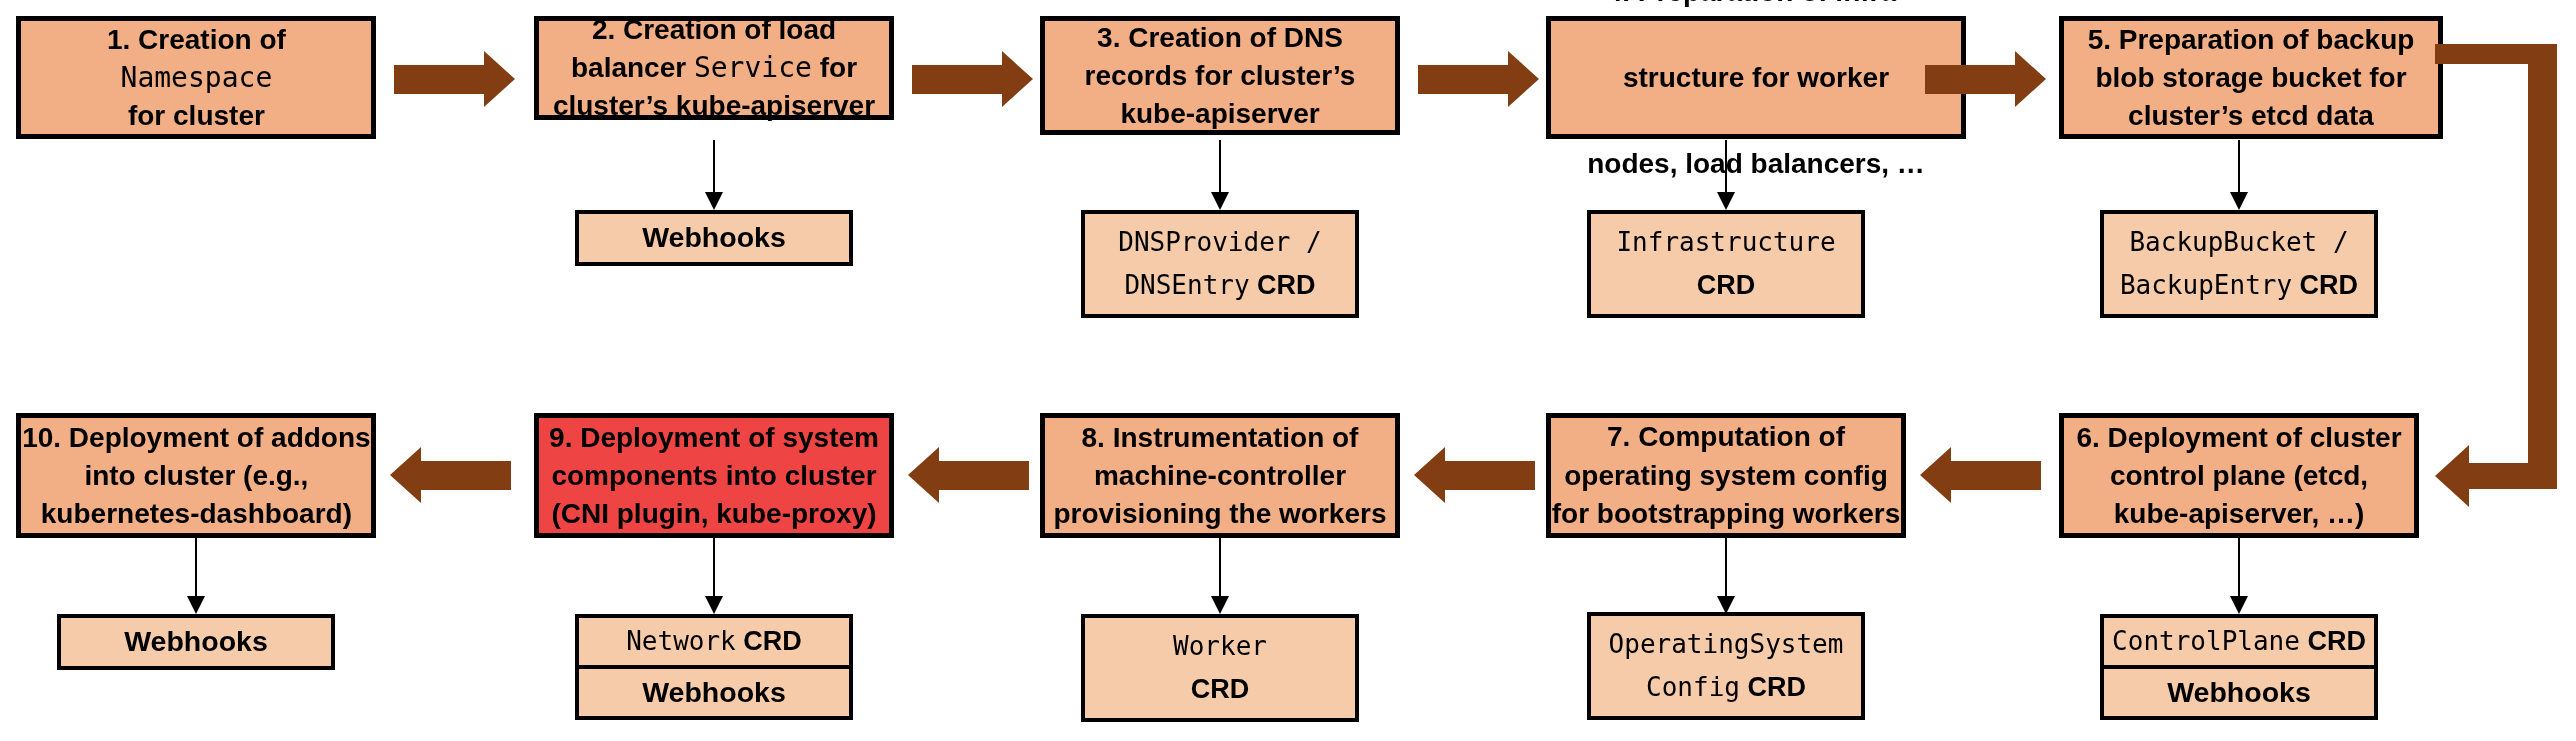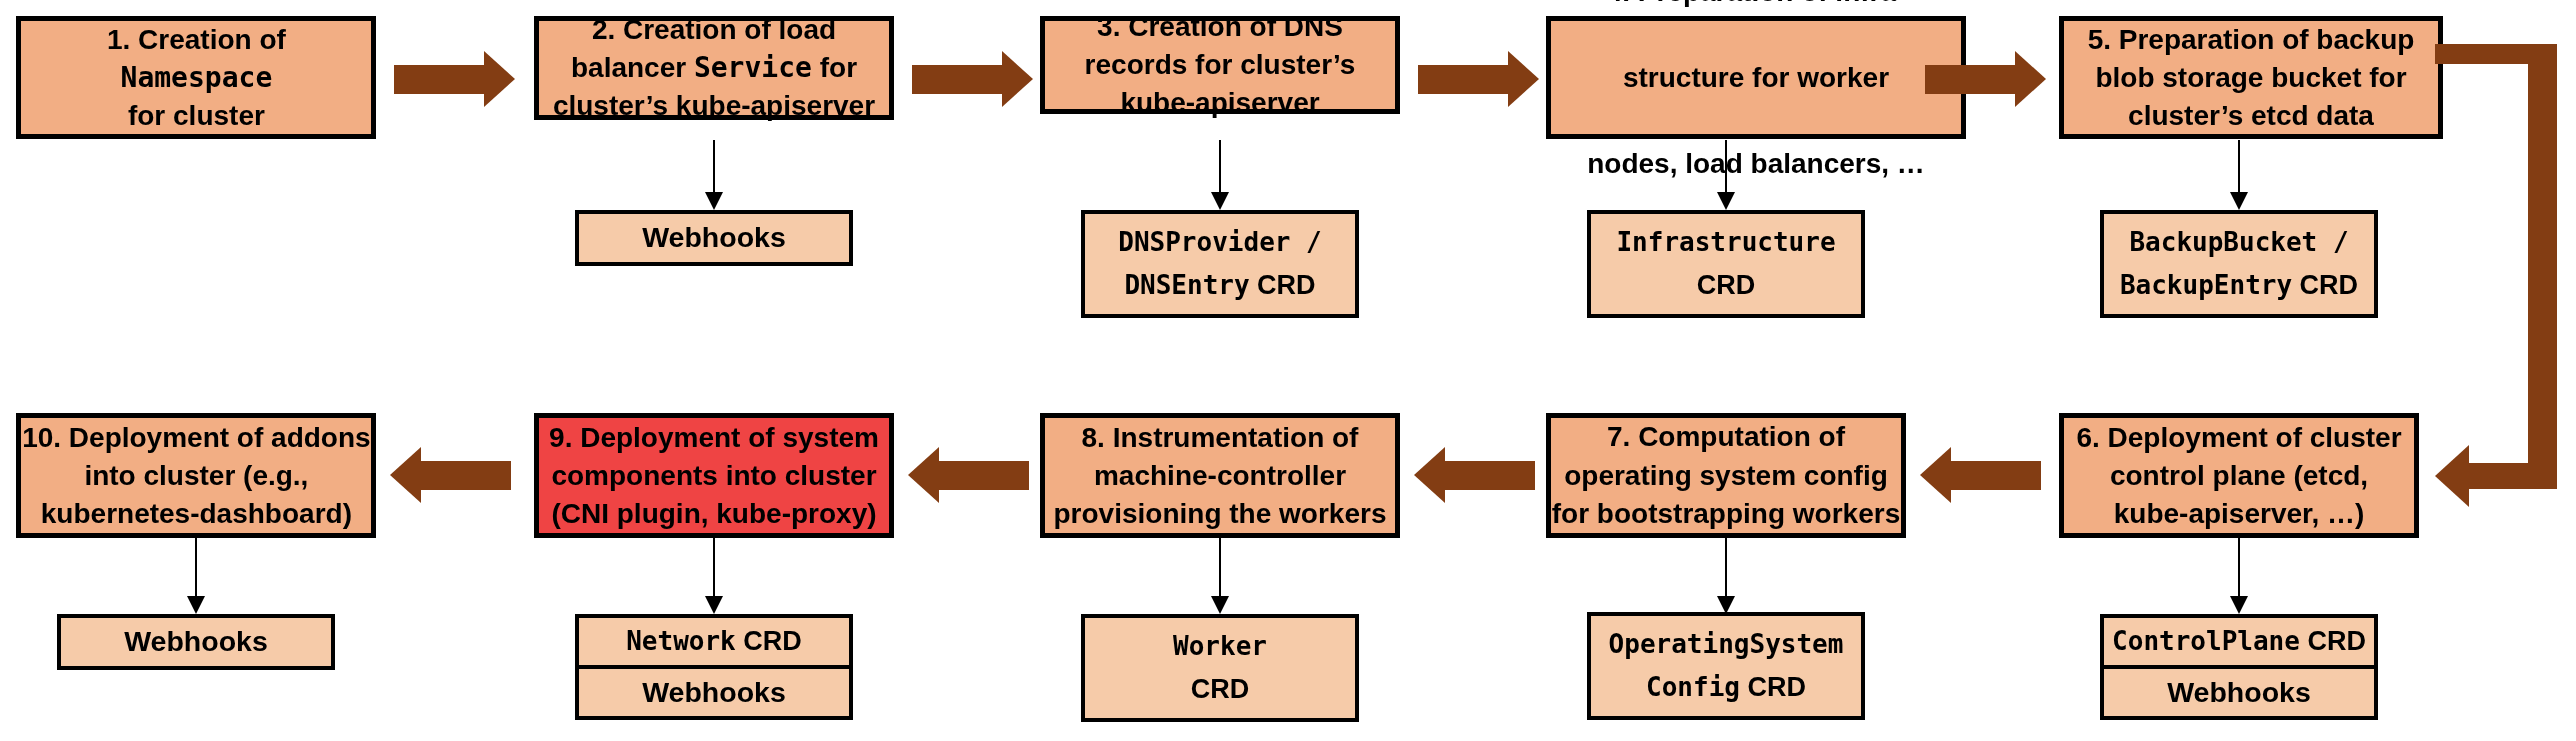--- a/index.html
+++ b/index.html
@@ -12,21 +12,21 @@
   }
   .main-box {
     position:absolute; box-sizing:border-box;
     border:5px solid #000;
     display:flex; flex-direction:column;
     align-items:center; justify-content:center;
     text-align:center;
   }
   .main-box .line { font-size:28px; line-height:38px; color:#000; white-space:nowrap; }
   .seg-bold { font-weight:700; }
-  .seg-mono { font-family:"DejaVu Sans Mono", monospace; font-weight:700; }
+  .seg-mono { font-family:"DejaVu Sans Mono", monospace; font-weight:400; }
   .sub-box {
     position:absolute; box-sizing:border-box;
     border:4.3px solid #000;
     display:flex; flex-direction:column;
     align-items:center; justify-content:center;
   }
   .sub-box .line { font-size:26px; line-height:43px; color:#000; white-space:nowrap; }
   .sub-box .line .seg-bold { font-size:27px; }
   .sub-box.kind-webhooks .line .seg-bold { font-size:28.5px; }
   .harrow, .down-conn, .elbow-piece { position:absolute; }
@@ -49,21 +49,21 @@
       <div class="line"><span class="seg-bold">balancer </span><span class="seg-mono">Service</span><span class="seg-bold"> for</span></div>
       <div class="line"><span class="seg-bold">cluster’s kube-apiserver</span></div>
     </div>
     <div class="down-conn" style="left: 705px; top: 140px; width: 18.5px; height: 70px;">
       <div class="stem" style="left: 8.2px; top: 0px; width: 2.1px; height: 55px; background: rgb(0, 0, 0);"></div>
       <div class="head" style="left: 0px; top: 52px; border-left: 9.3px solid transparent; border-right: 9.3px solid transparent; border-top: 18.5px solid rgb(0, 0, 0);"></div>
     </div>
     <div class="sub-box kind-webhooks" style="left: 575px; top: 210px; width: 278px; height: 56px; background: rgb(246, 203, 169); border-color: rgb(0, 0, 0);">
       <div class="line"><span class="seg-bold">Webhooks</span></div>
     </div>
-    <div class="main-box" style="left: 1040px; top: 16.4px; width: 360px; height: 98px; background: rgb(242, 174, 132); border-color: rgb(0, 0, 0);">
+    <div class="main-box" style="left: 1040px; top: 16.4px; width: 360px; height: 119px; background: rgb(242, 174, 132); border-color: rgb(0, 0, 0);">
       <div class="line"><span class="seg-bold">3. Creation of DNS</span></div>
       <div class="line"><span class="seg-bold">records for cluster’s</span></div>
       <div class="line"><span class="seg-bold">kube-apiserver</span></div>
     </div>
     <div class="down-conn" style="left: 1211px; top: 140px; width: 18.5px; height: 70px;">
       <div class="stem" style="left: 8.2px; top: 0px; width: 2.1px; height: 55px; background: rgb(0, 0, 0);"></div>
       <div class="head" style="left: 0px; top: 52px; border-left: 9.3px solid transparent; border-right: 9.3px solid transparent; border-top: 18.5px solid rgb(0, 0, 0);"></div>
     </div>
     <div class="sub-box kind-crd" style="left: 1081px; top: 210px; width: 278px; height: 108px; background: rgb(246, 203, 169); border-color: rgb(0, 0, 0);">
       <div class="line"><span class="seg-mono">DNSProvider /</span></div>

